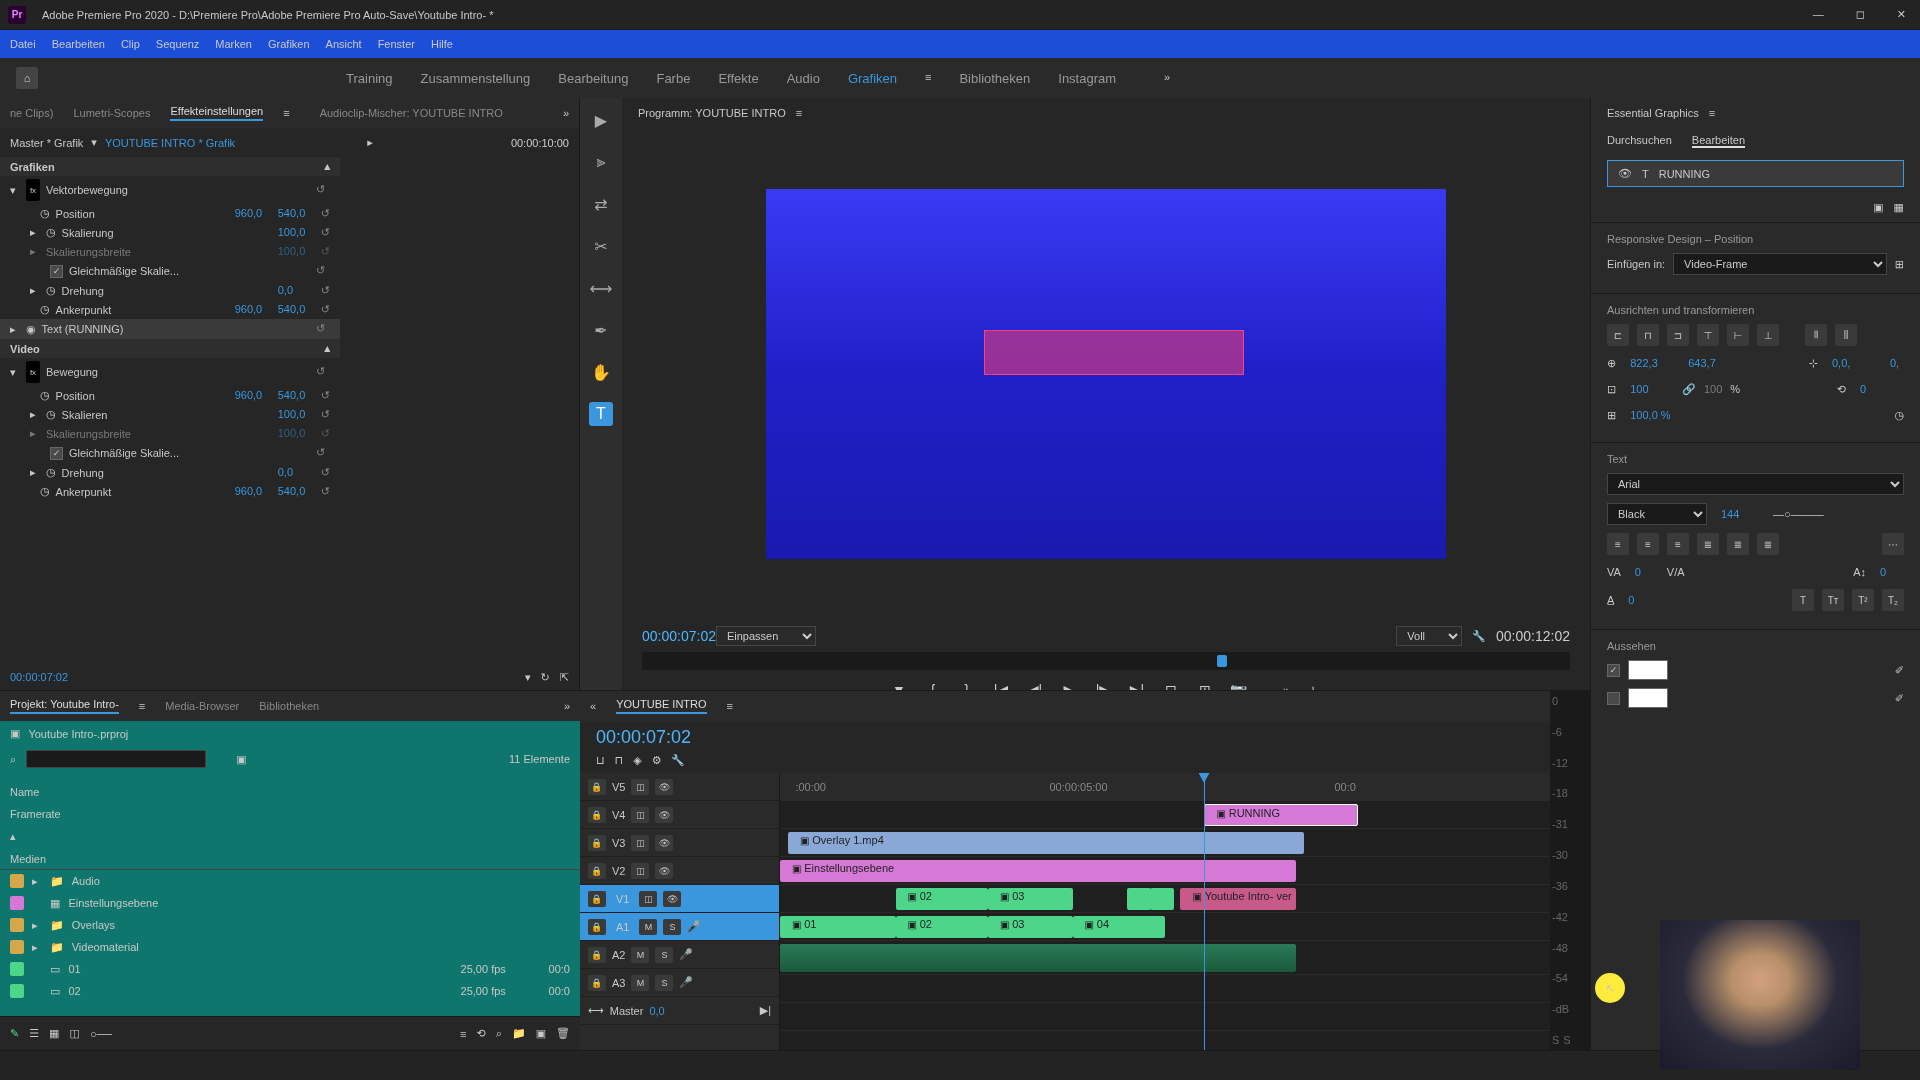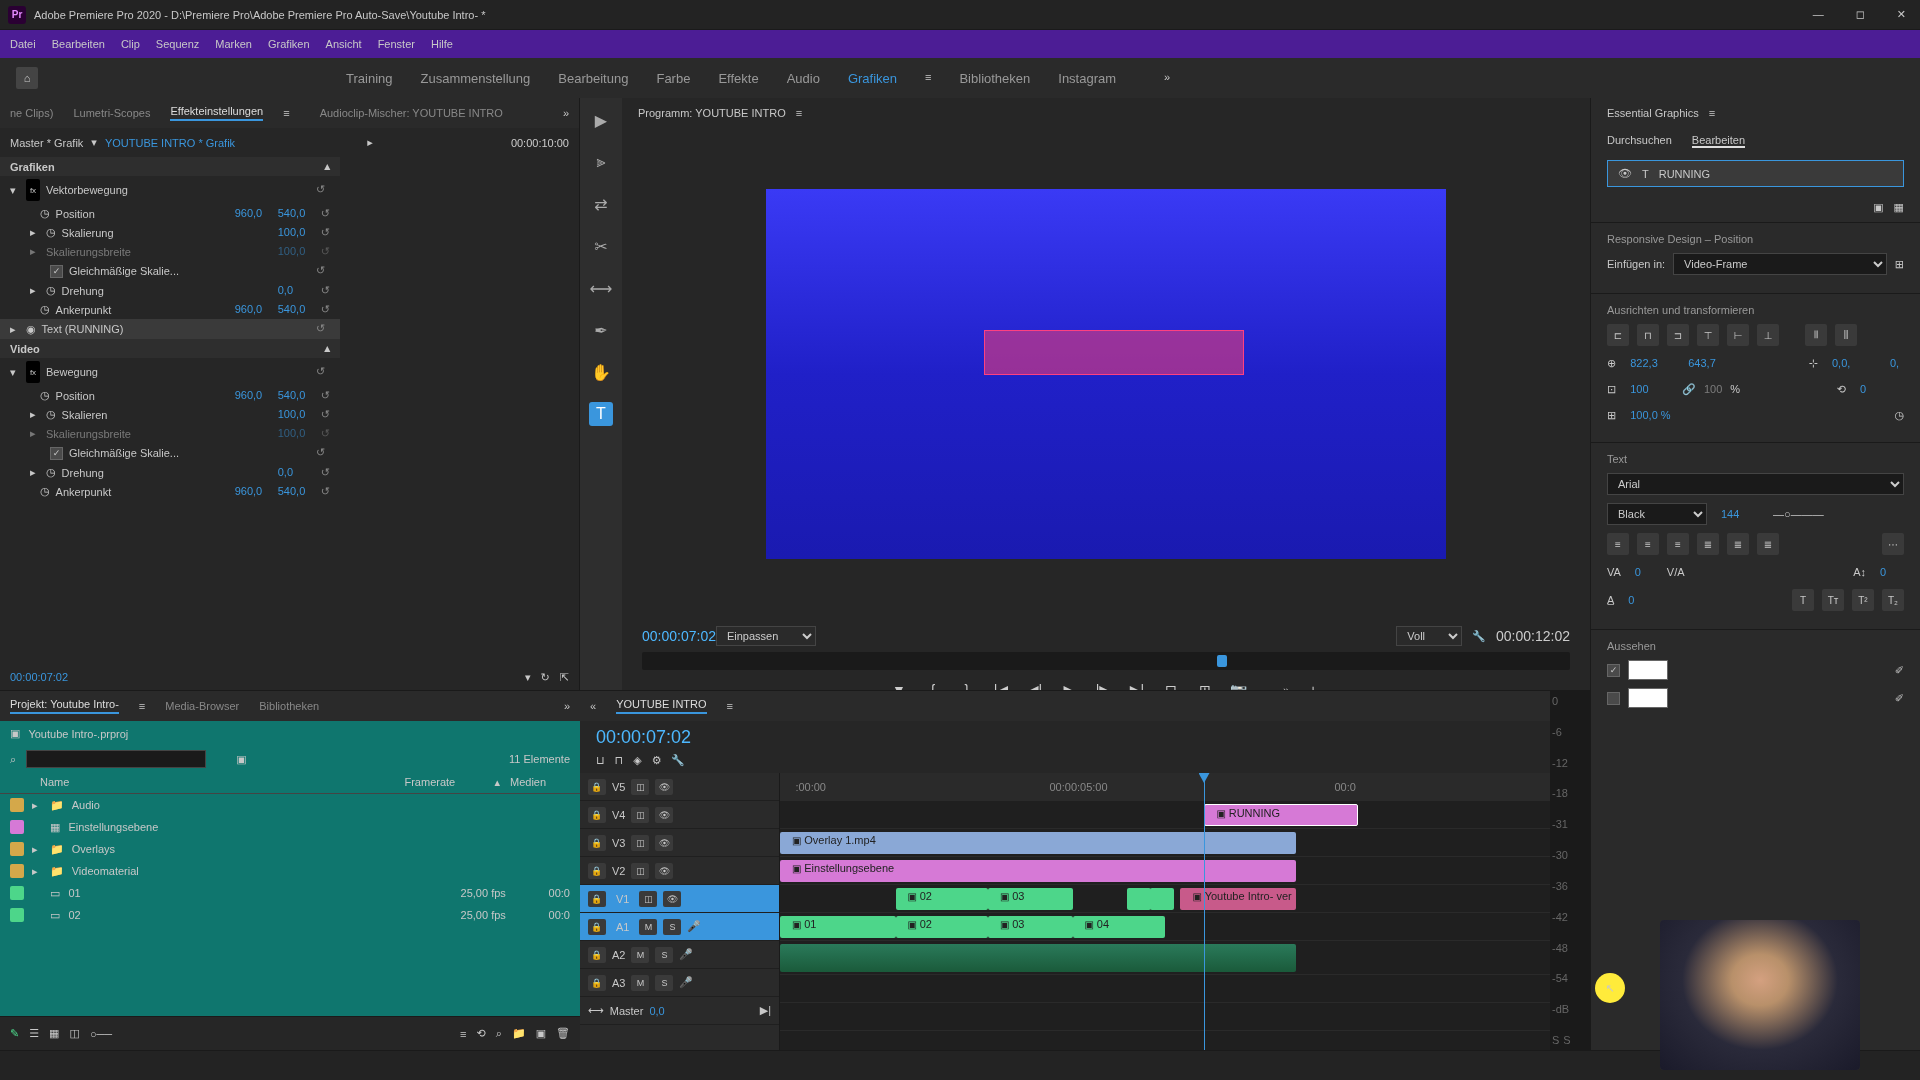--- a/index.html
+++ b/index.html
@@ -1,22 +1,22 @@
 <!DOCTYPE html>
 <html><head>
 <meta charset="utf-8">
 <style>
 * { margin: 0; padding: 0; box-sizing: border-box; font-family: 'Segoe UI', Arial, sans-serif; font-size: 11px; }
 body { background: #232323; color: #c8c8c8; width: 1920px; height: 1080px; overflow: hidden; }
 .title-bar { height: 30px; background: #232323; display: flex; align-items: center; padding: 0 8px; justify-content: space-between; border-bottom: 1px solid #1a1a1a; }
-.title-left { display: flex; align-items: center; gap: 8px; }
+.title-left { display: flex; align-items: center; gap: 16px; }
 .pr-logo { width: 18px; height: 18px; background: #2a0033; border-radius: 3px; display: flex; align-items: center; justify-content: center; color: #e589ff; font-weight: bold; font-size: 10px; }
 .win-controls { display: flex; gap: 20px; font-size: 14px; }
 .win-btn { cursor: pointer; padding: 2px 6px; }
-.menu-bar { height: 28px; background: #4c1d95; display: flex; align-items: center; padding: 0 10px; gap: 16px; }
+.menu-bar { height: 28px; background: #1d4ed8; display: flex; align-items: center; padding: 0 10px; gap: 16px; }
 .menu-item { cursor: pointer; }
 .workspace-bar { height: 40px; background: #2a2a2a; display: flex; align-items: center; padding: 0 16px; gap: 28px; }
 .home-icon { width: 22px; height: 22px; background: #444; border-radius: 2px; display: flex; align-items: center; justify-content: center; }
 .workspace-tabs { display: flex; gap: 28px; margin-left: 280px; }
 .ws-tab { cursor: pointer; font-size: 13px; color: #999; }
 .ws-tab.active { color: #3a96dd; }
 .main-content { display: flex; height: calc(100% - 98px - 30px); }
 .left-col { width: 580px; display: flex; flex-direction: column; }
 .effect-panel { flex: 1; background: #262626; border-right: 1px solid #1a1a1a; display: flex; flex-direction: column; }
 .panel-tabs { height: 30px; background: #2a2a2a; display: flex; align-items: center; padding: 0 10px; gap: 20px; font-size: 12px; }
@@ -30,21 +30,21 @@
 .effect-section { background: #2e2e2e; padding: 3px 10px; font-weight: bold; }
 .reset-icon { width: 14px; height: 14px; color: #888; cursor: pointer; }
 .twirl { width: 10px; display: inline-block; }
 .fx-ico { width: 14px; height: 22px; background: #000000; border-radius: 2px; font-size: 8px; display: inline-flex; align-items: center; justify-content: center; }
 .timeline-minimap { height: 30px; background: #d679d6; margin: 0 10px; border: 1px solid #999; display: flex; align-items: center; padding: 0 6px; color: #222; font-size: 11px; }
 .timecode-hdr { color: #3a96dd; font-size: 11px; }
 .project-panel { height: 360px; background: #0f766e; border-top: 1px solid #1a1a1a; display: flex; flex-direction: column; }
 .proj-header { padding: 6px 10px; display: flex; align-items: center; gap: 8px; }
 .proj-search { padding: 4px 10px; display: flex; align-items: center; gap: 10px; }
 .search-inp { background: #1a1a1a; border: 1px solid #444; padding: 2px 20px 2px 6px; color: #ccc; width: 180px; }
-.proj-cols { display: flex; padding: 4px 10px; border-bottom: 1px solid #444; gap: 10px; }
+.proj-cols { display: flex; padding: 4px 10px; border-bottom: 1px solid #444; gap: 10px; flex-direction: column; }
 .proj-col-name { flex: 1; }
 .proj-list { flex: 1; overflow: auto; }
 .proj-row { display: flex; align-items: center; padding: 4px 10px; gap: 8px; }
 .proj-chip { width: 14px; height: 14px; border-radius: 2px; }
 .proj-icons-row { height: 34px; background: #262626; border-top: 1px solid #1a1a1a; display: flex; align-items: center; padding: 0 10px; gap: 10px; }
 .center-col { flex: 1; display: flex; flex-direction: column; }
 .tools-strip { width: 42px; background: #2e2e2e; display: flex; flex-direction: column; align-items: center; padding: 10px 0; gap: 18px; }
 .tool-btn { width: 24px; height: 24px; display: flex; align-items: center; justify-content: center; cursor: pointer; color: #aaa; font-size: 16px; }
 .tool-btn.active { background: #3a96dd; color: #fff; border-radius: 3px; }
 .program-panel { flex: 1; background: #262626; display: flex; flex-direction: column; }
@@ -518,21 +518,21 @@
             <div class="tl-ruler">
               <span style="left:2%;">:00:00</span>
               <span style="left:35%;">00:00:05:00</span>
               <span style="left:72%;">00:0</span>
             </div>
             <div class="tl-playhead"></div>
             <div class="tl-row">
                 <div class="clip clip-pink" style="left:55%; width:20%; border:1px solid #fff;">▣ <span>RUNNING</span></div>
               </div>
             <div class="tl-row">
-                <div class="clip clip-blue" style="left:0; width:67%;">▣ <span>Overlay 1.mp4</span></div>
+                <div class="clip clip-blue" style="left:8px; width:67%;">▣ <span>Overlay 1.mp4</span></div>
               </div>
             <div class="tl-row">
                 <div class="clip clip-pink" style="left:0; width:67%;">▣ <span>Einstellungsebene</span></div>
               </div>
             <div class="tl-row">
               <div class="clip clip-green" style="left:15%; width:12%;">▣ <span>02</span></div>
               <div class="clip clip-green" style="left:27%; width:11%;">▣ <span>03</span></div>
               <div class="clip clip-green" style="left:45%; width:2%;"></div>
               <div class="clip clip-green" style="left:48%; width:2%;"></div>
               <div class="clip clip-darkpink" style="left:52%; width:15%;">▣ <span>Youtube Intro- ver</span></div>

